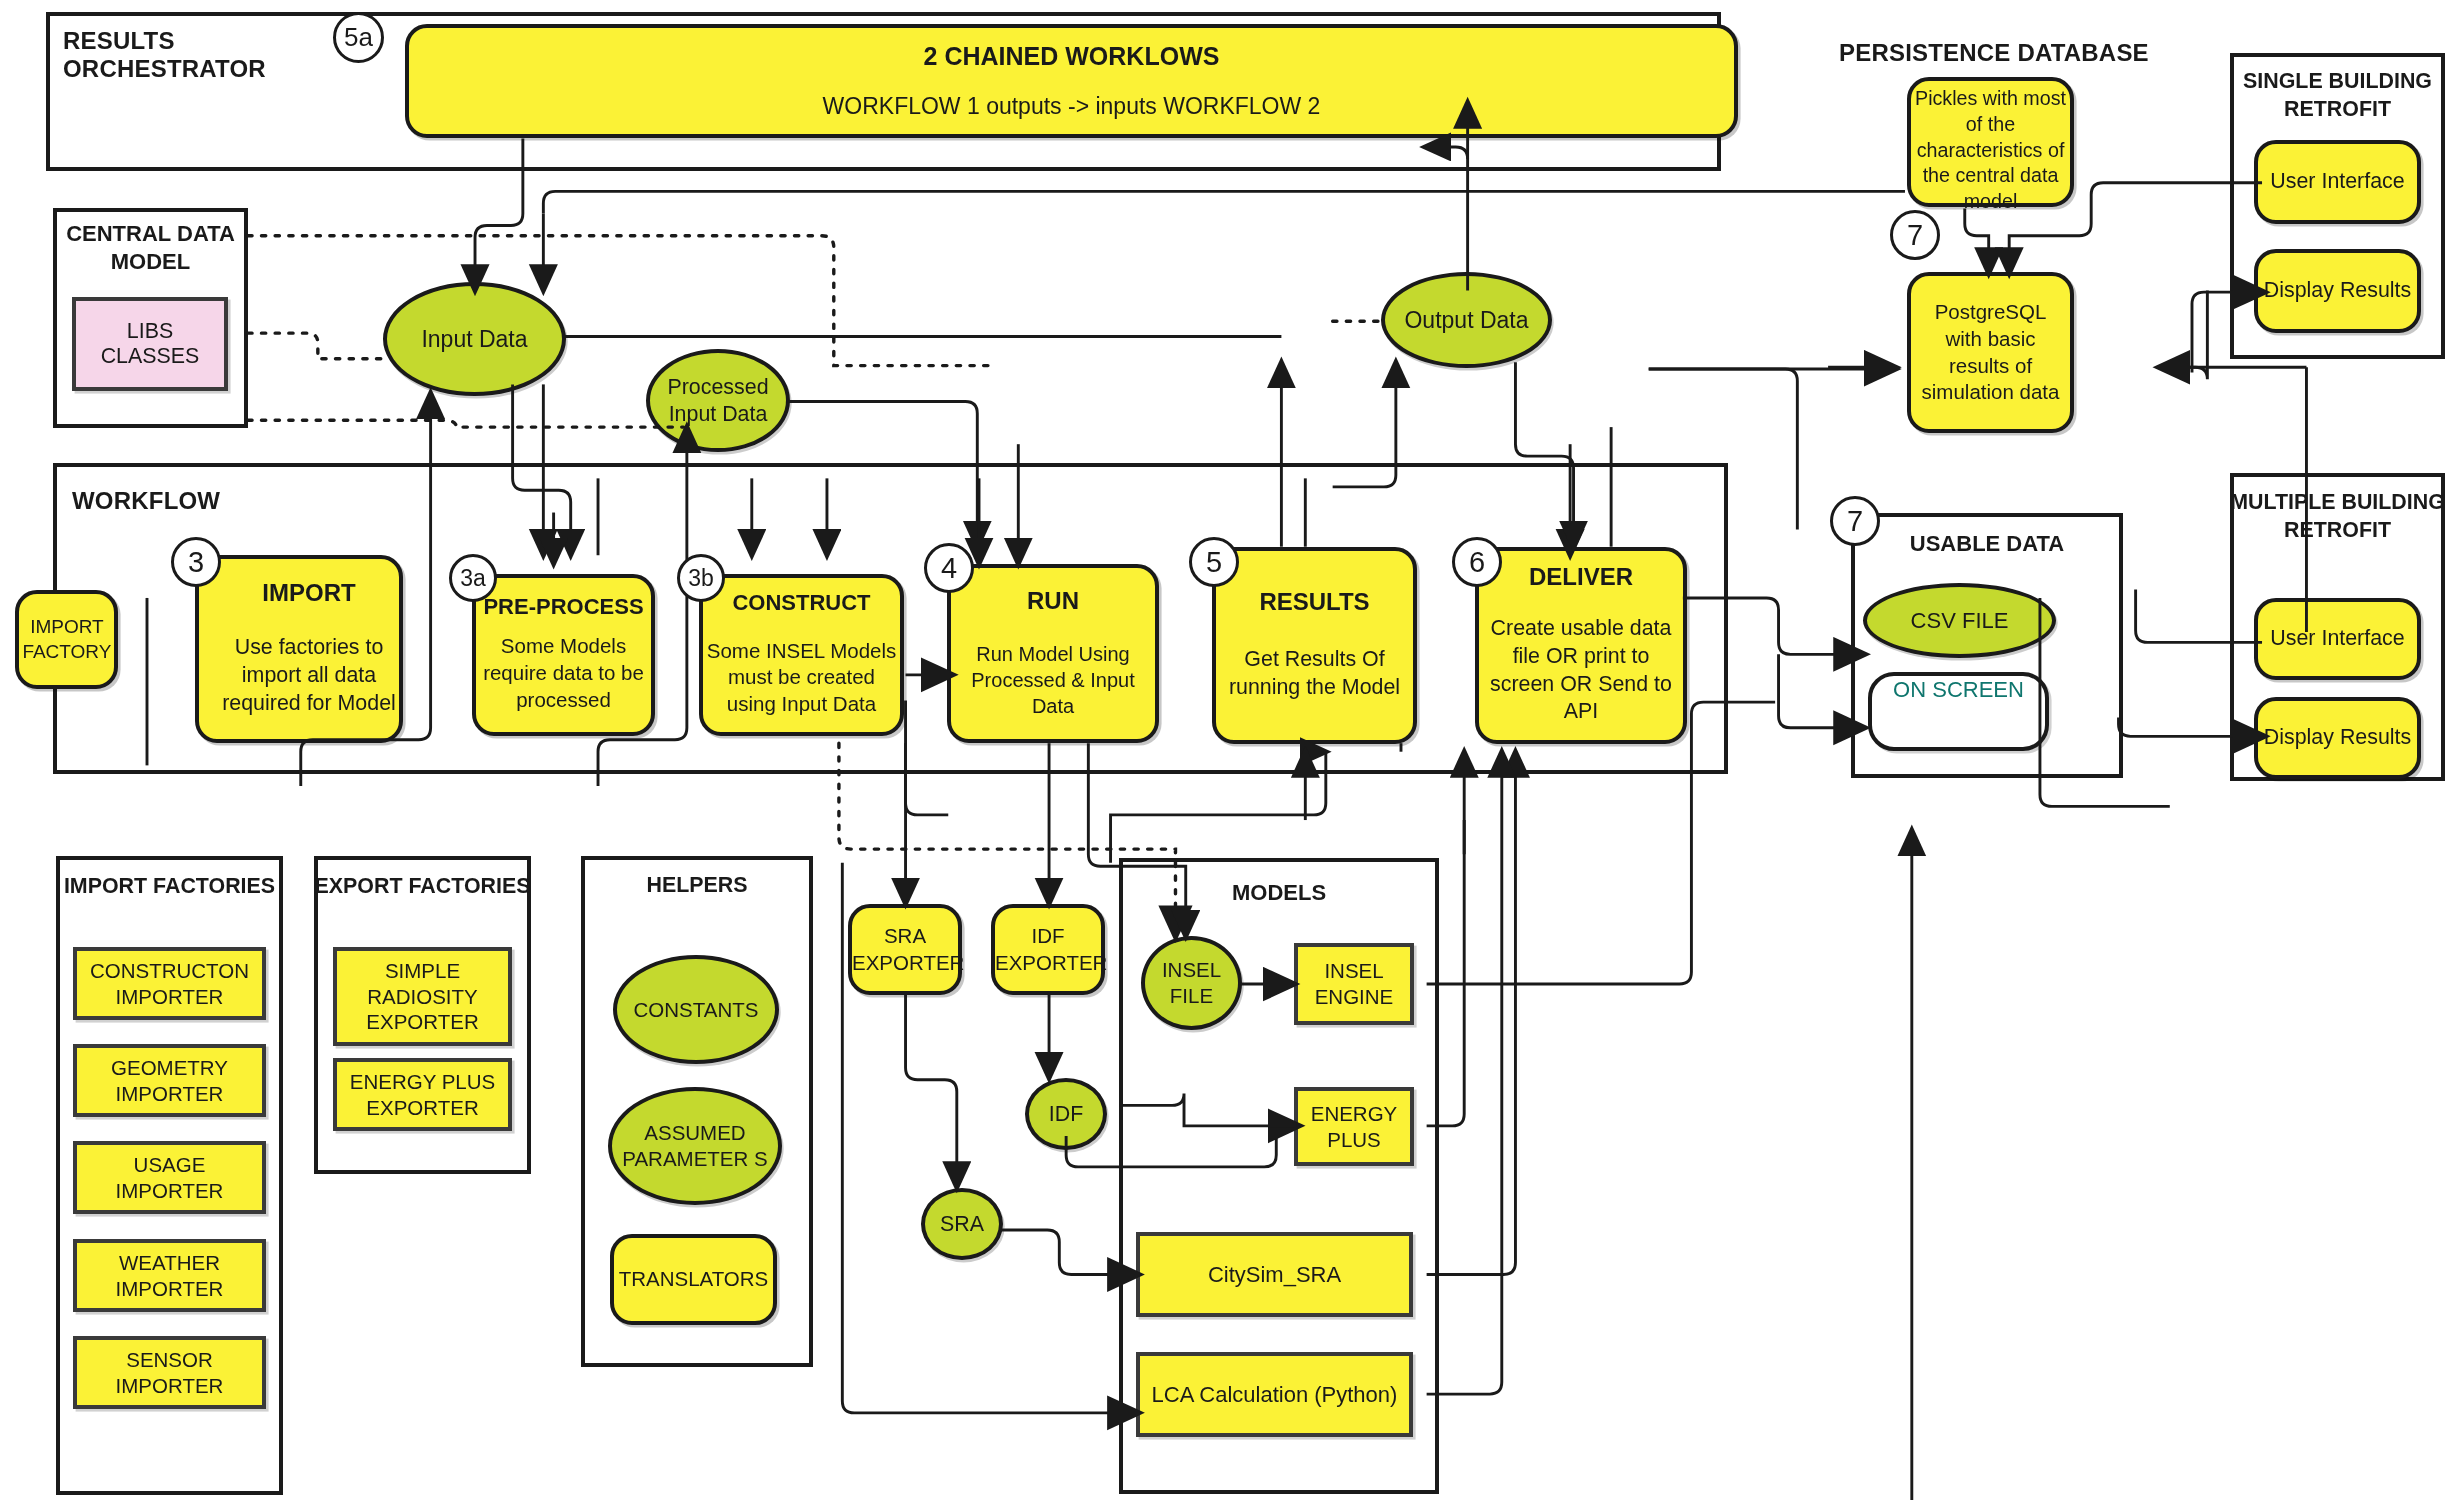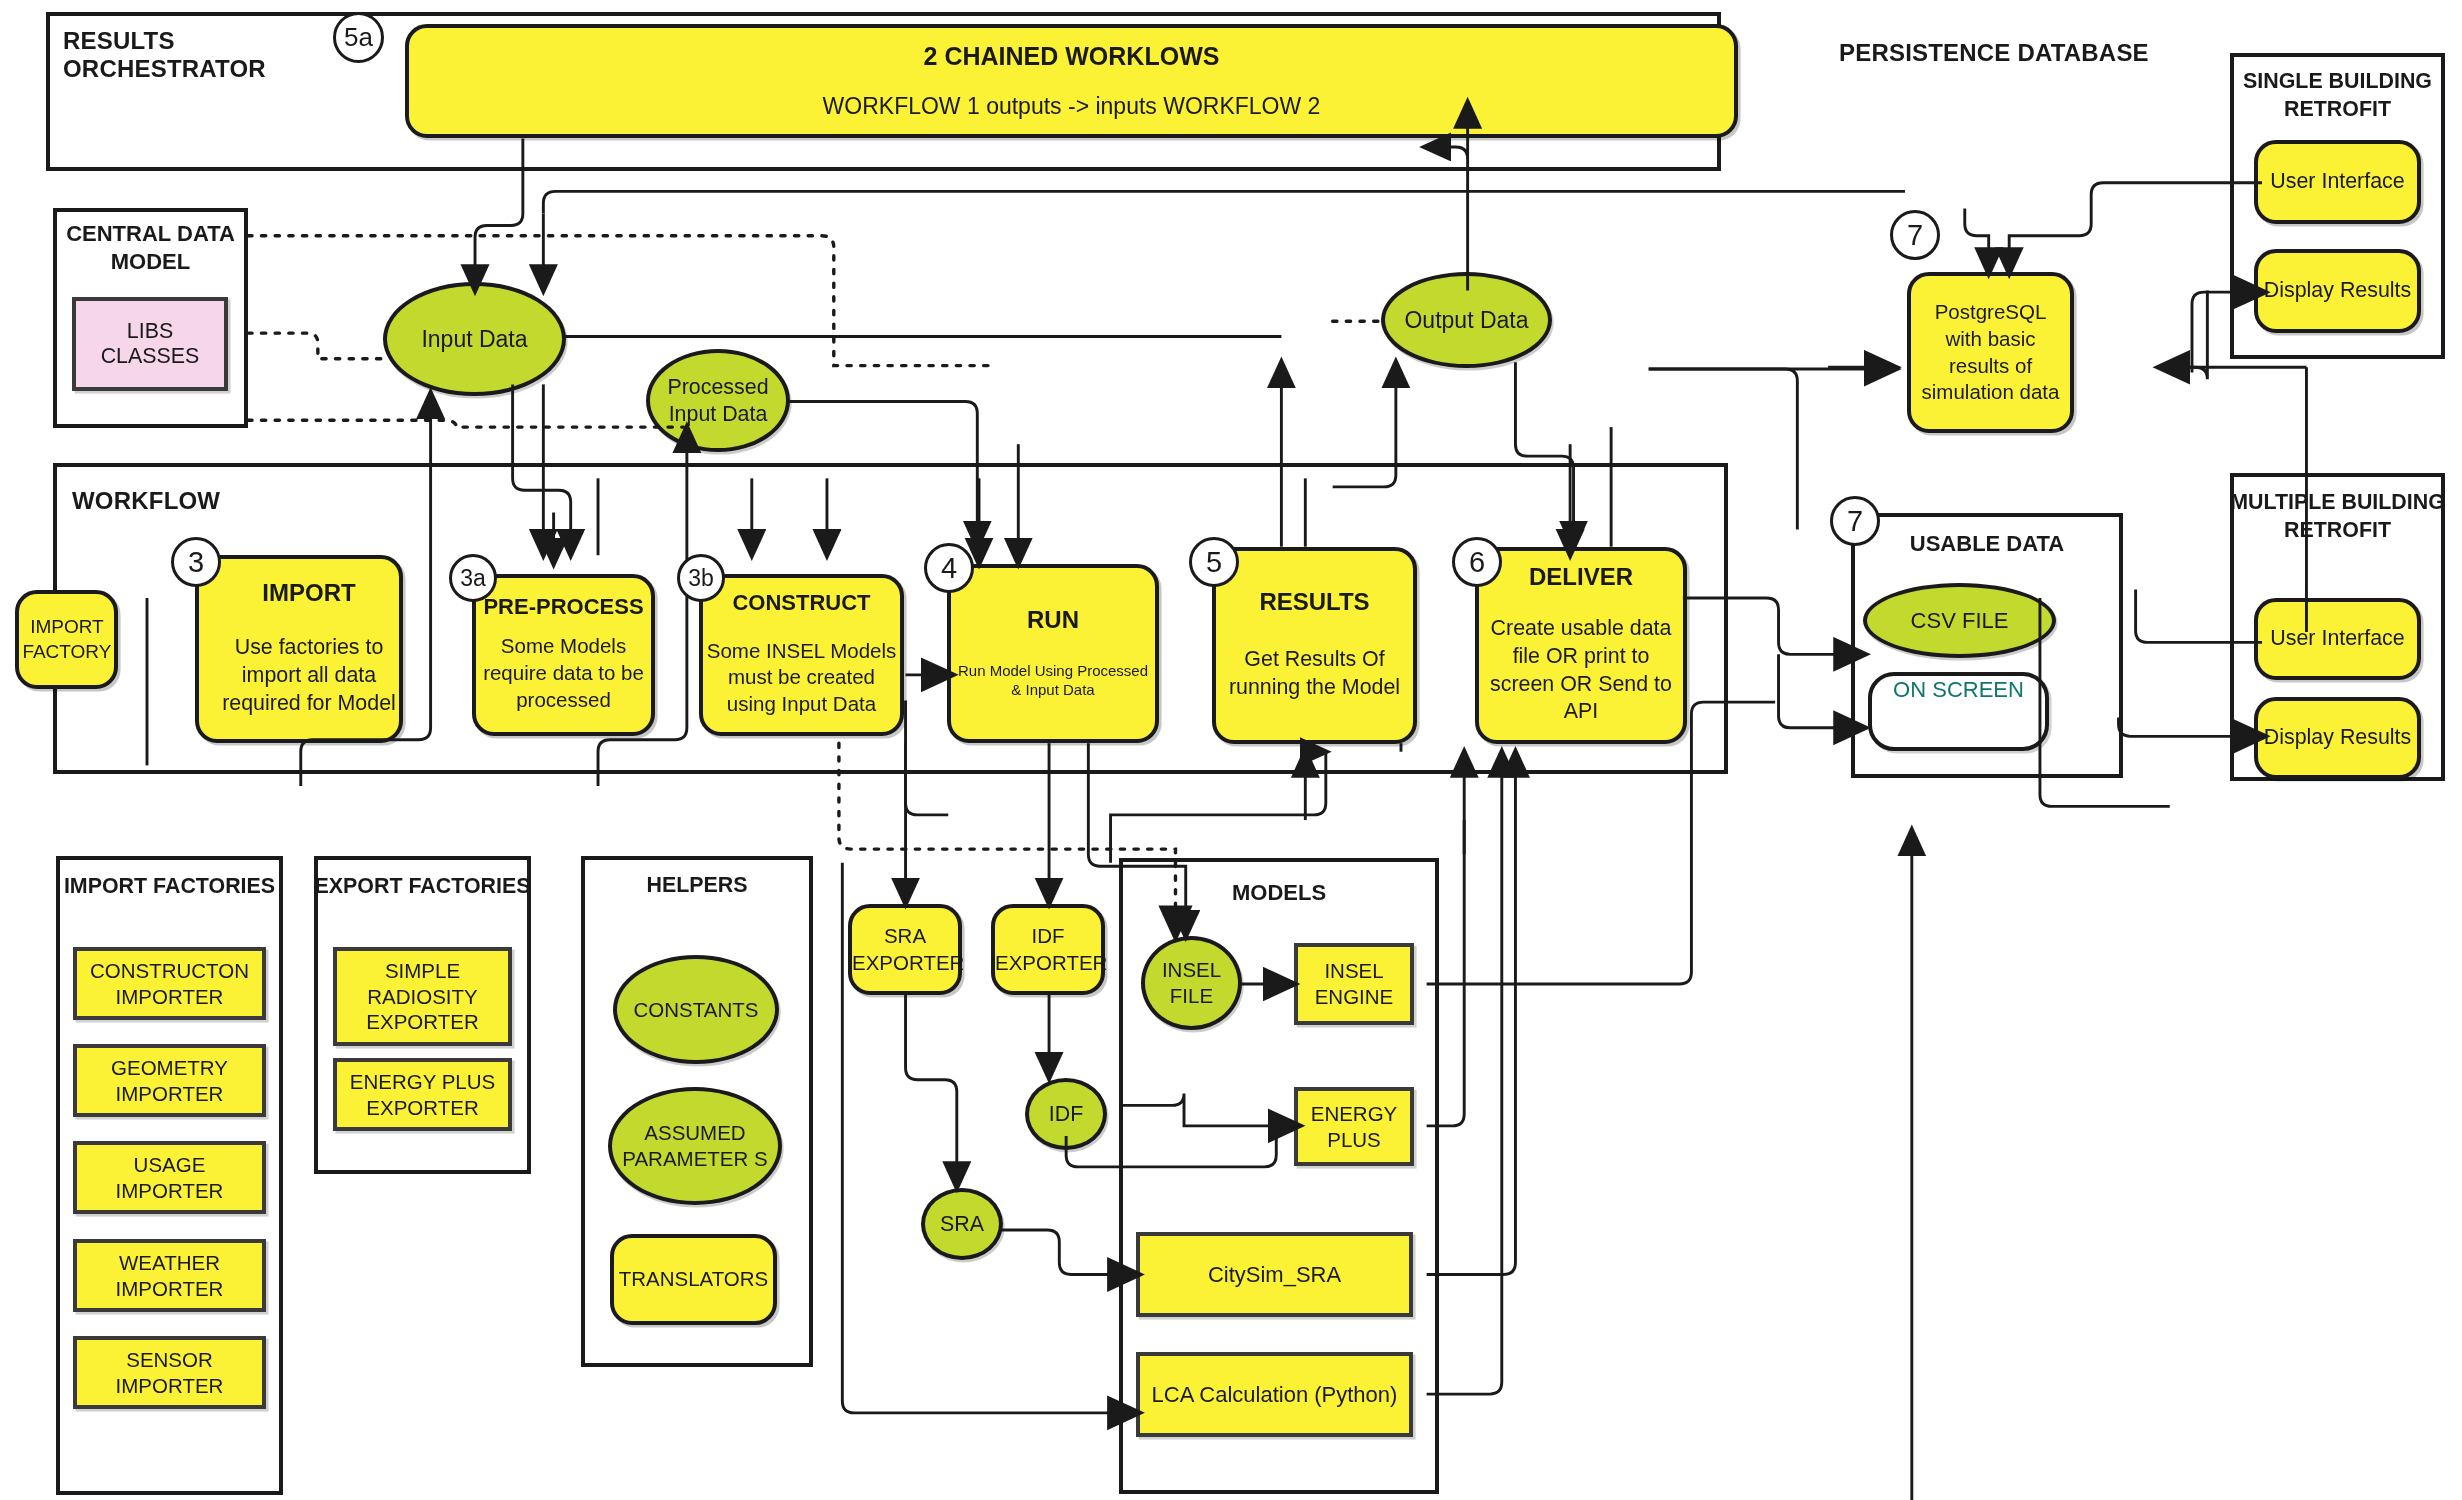--- a/index.html
+++ b/index.html
@@ -210,21 +210,21 @@
   <div class="abs badge" style="left:449px;top:554px;width:48px;height:48px;font-size:23px;">3a</div>
 
   <div class="abs rrect" style="left:699px;top:574px;width:205px;height:162px;flex-direction:column;">
     <div style="font-size:22px;font-weight:bold;margin-bottom:17px;">CONSTRUCT</div>
     <div class="inner-txt" style="font-size:20.5px;">Some INSEL Models must be created using Input Data</div>
   </div>
   <div class="abs badge" style="left:677px;top:554px;width:48px;height:48px;font-size:23px;">3b</div>
 
   <div class="abs rrect" style="left:947px;top:564px;width:212px;height:179px;flex-direction:column;">
     <div style="font-size:24px;font-weight:bold;margin-bottom:22px;">RUN</div>
-    <div class="inner-txt" style="font-size:15px;">Run Model Using Processed &amp; Input Data</div>
+    <div class="inner-txt" style="font-size:20px;">Run Model Using Processed &amp; Input Data</div>
   </div>
   <div class="abs badge" style="left:924px;top:543px;width:50px;height:50px;">4</div>
 
   <div class="abs rrect" style="left:1212px;top:547px;width:205px;height:197px;flex-direction:column;">
     <div style="font-size:24px;font-weight:bold;margin-bottom:26px;">RESULTS</div>
     <div class="inner-txt" style="font-size:21.4px;">Get Results Of running the Model</div>
   </div>
   <div class="abs badge" style="left:1189px;top:537px;width:50px;height:50px;">5</div>
 
   <div class="abs rrect" style="left:1475px;top:547px;width:212px;height:197px;flex-direction:column;">
@@ -239,20 +239,23 @@
 
   <div class="abs ellip" style="left:1863px;top:583px;width:193px;height:75px;">
     <span style="font-size:22px;">CSV FILE</span>
   </div>
   <div class="abs white-rrect" style="left:1868px;top:672px;width:181px;height:79px;">
     <span style="font-size:22px;">ON SCREEN</span>
   </div>
 
   <div class="grp-title" style="left:1839px;top:39px;width:342px;font-size:24px;text-align:left;">PERSISTENCE DATABASE</div>
 
+  <div class="abs rrect overflow-txt" style="left:1907px;top:77px;width:167px;height:130px;overflow:visible;">
+    <span style="font-size:19.7px;display:block;width:159px;position:relative;top:8.5px;">Pickles with most of the characteristics of the central data model</span>
+  </div>
   <div class="abs badge" style="left:1890px;top:210px;width:50px;height:50px;background:#fff;">7</div>
 
   <div class="abs rrect" style="left:1907px;top:272px;width:167px;height:161px;">
     <span class="inner-txt" style="font-size:20.5px;">PostgreSQL with basic results of simulation data</span>
   </div>
 
   <div class="abs grp" style="left:2230px;top:53px;width:215px;height:306px;"></div>
   <div class="box-title" style="left:2230px;top:68px;width:215px;font-size:21.4px;line-height:1.3;">SINGLE BUILDING RETROFIT</div>
   <div class="abs rrect" style="left:2254px;top:140px;width:167px;height:84px;">
     <span style="font-size:21.4px;">User Interface</span>

